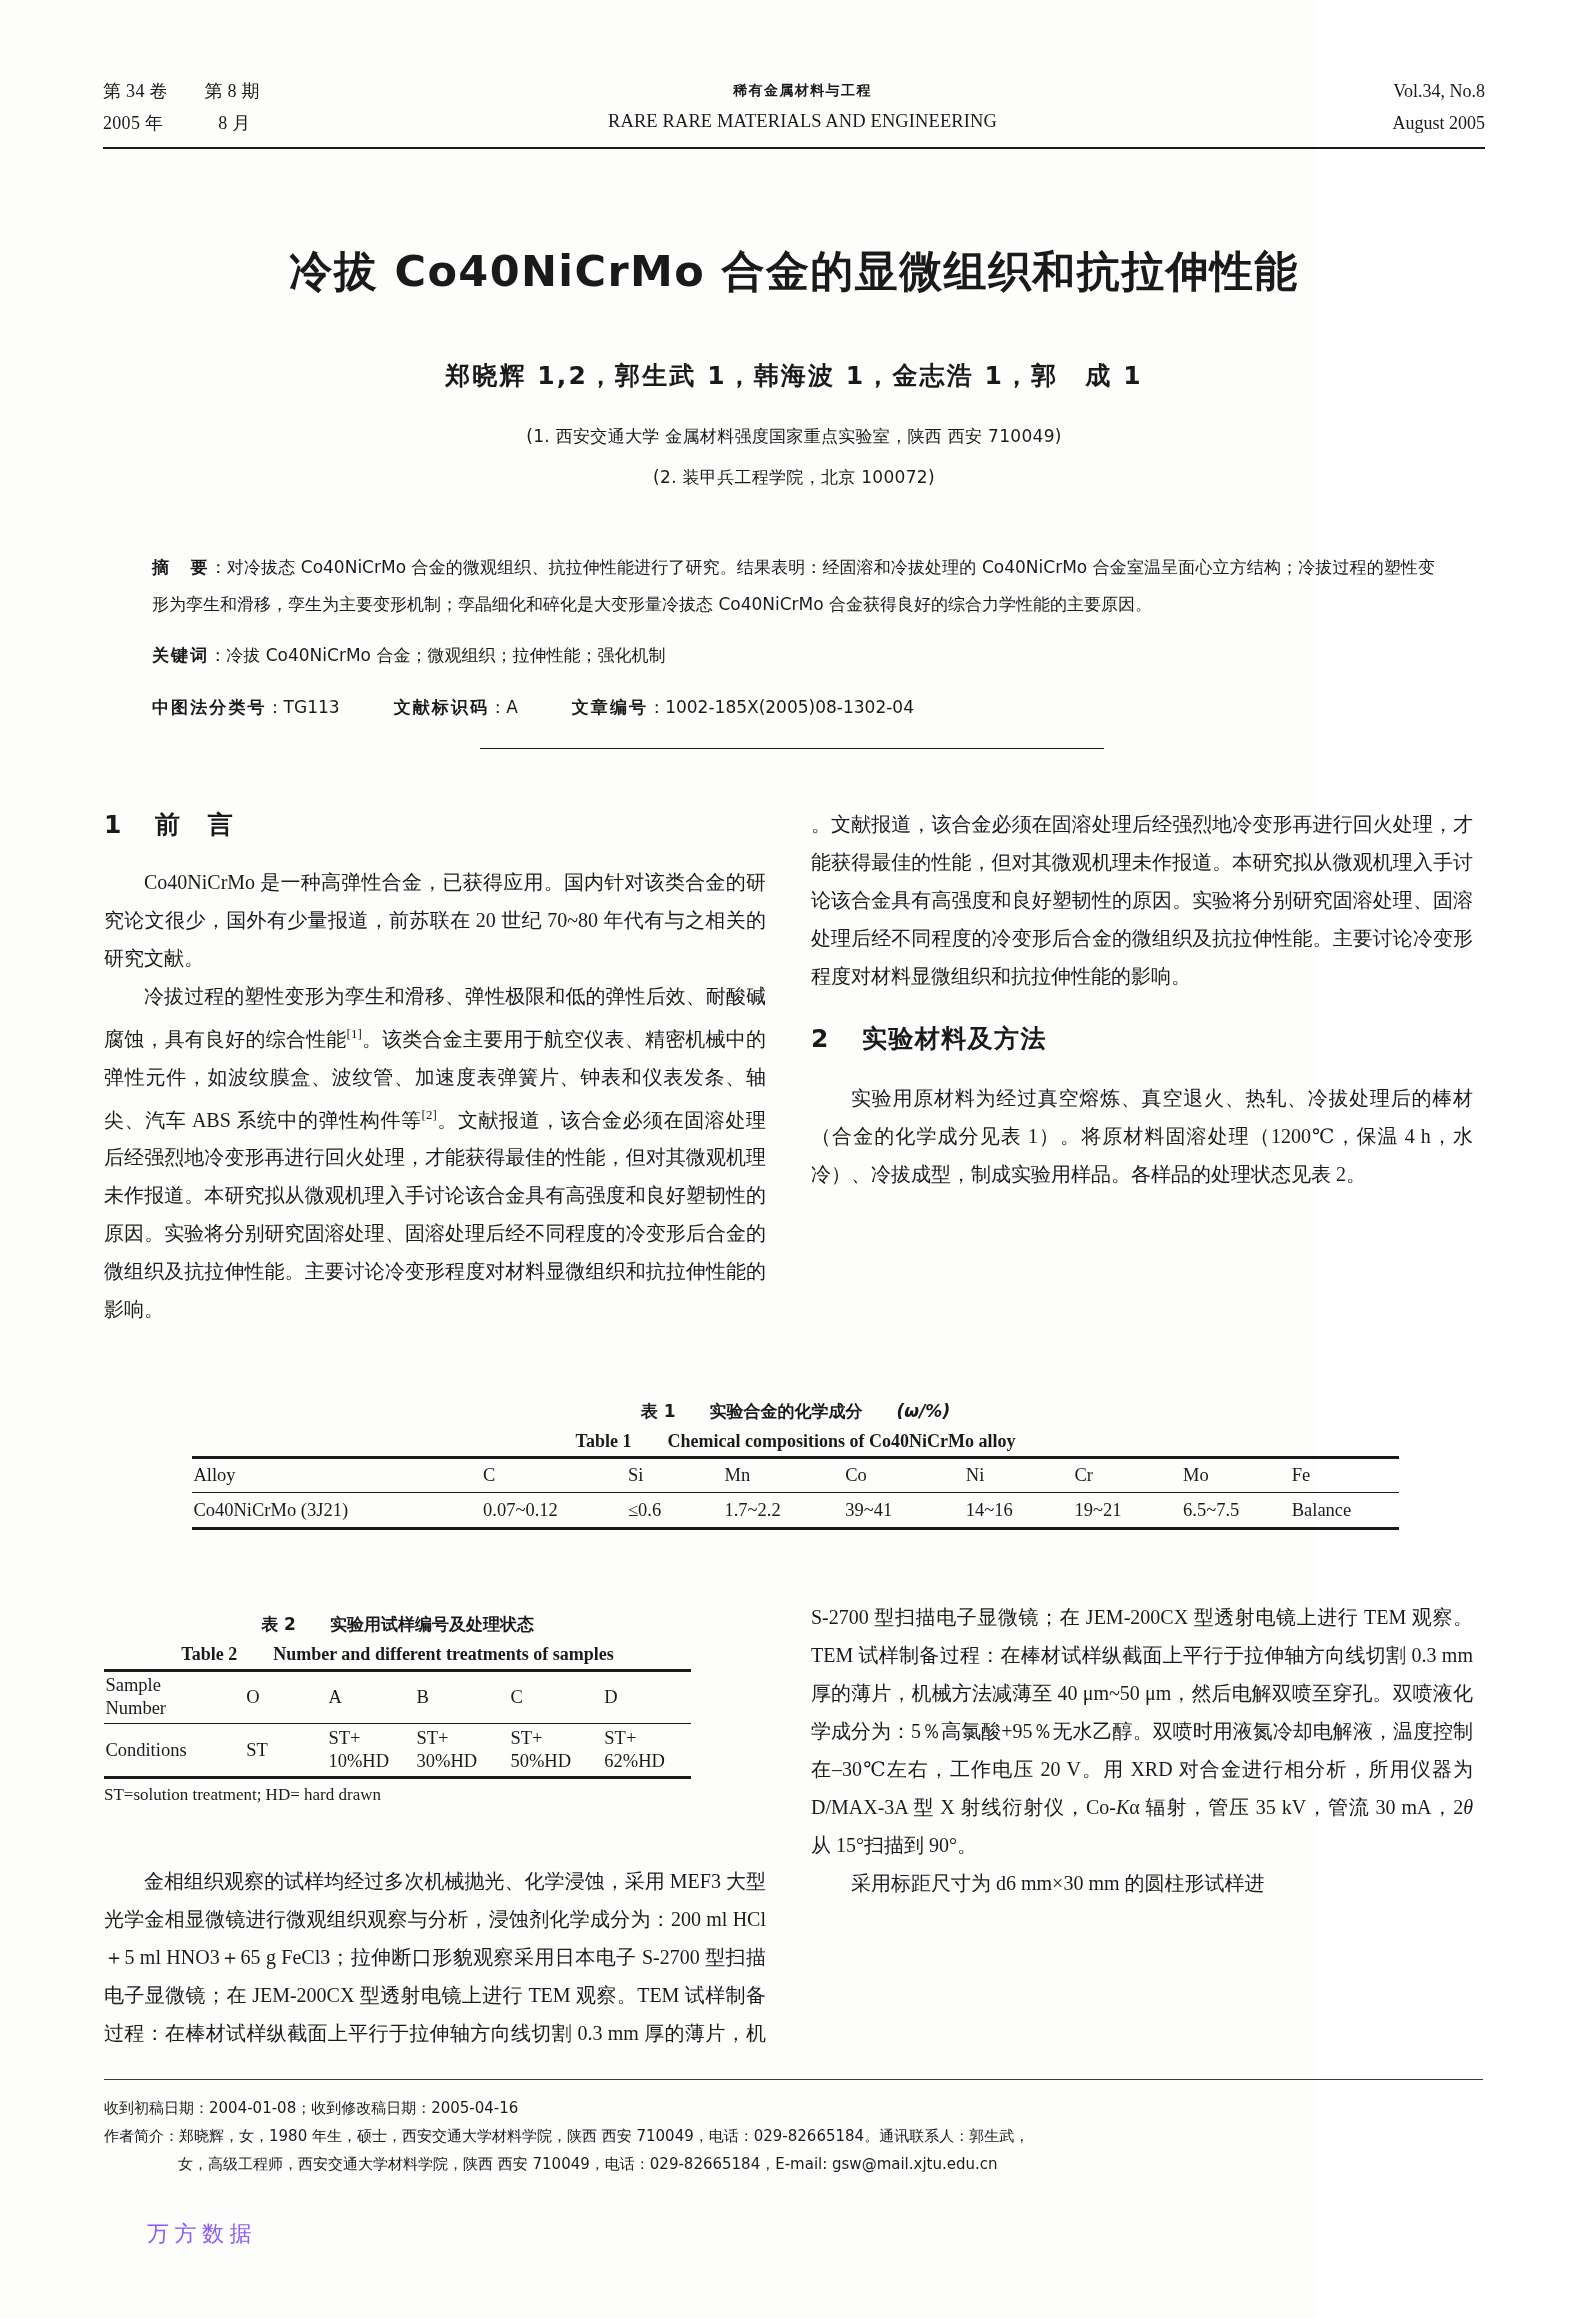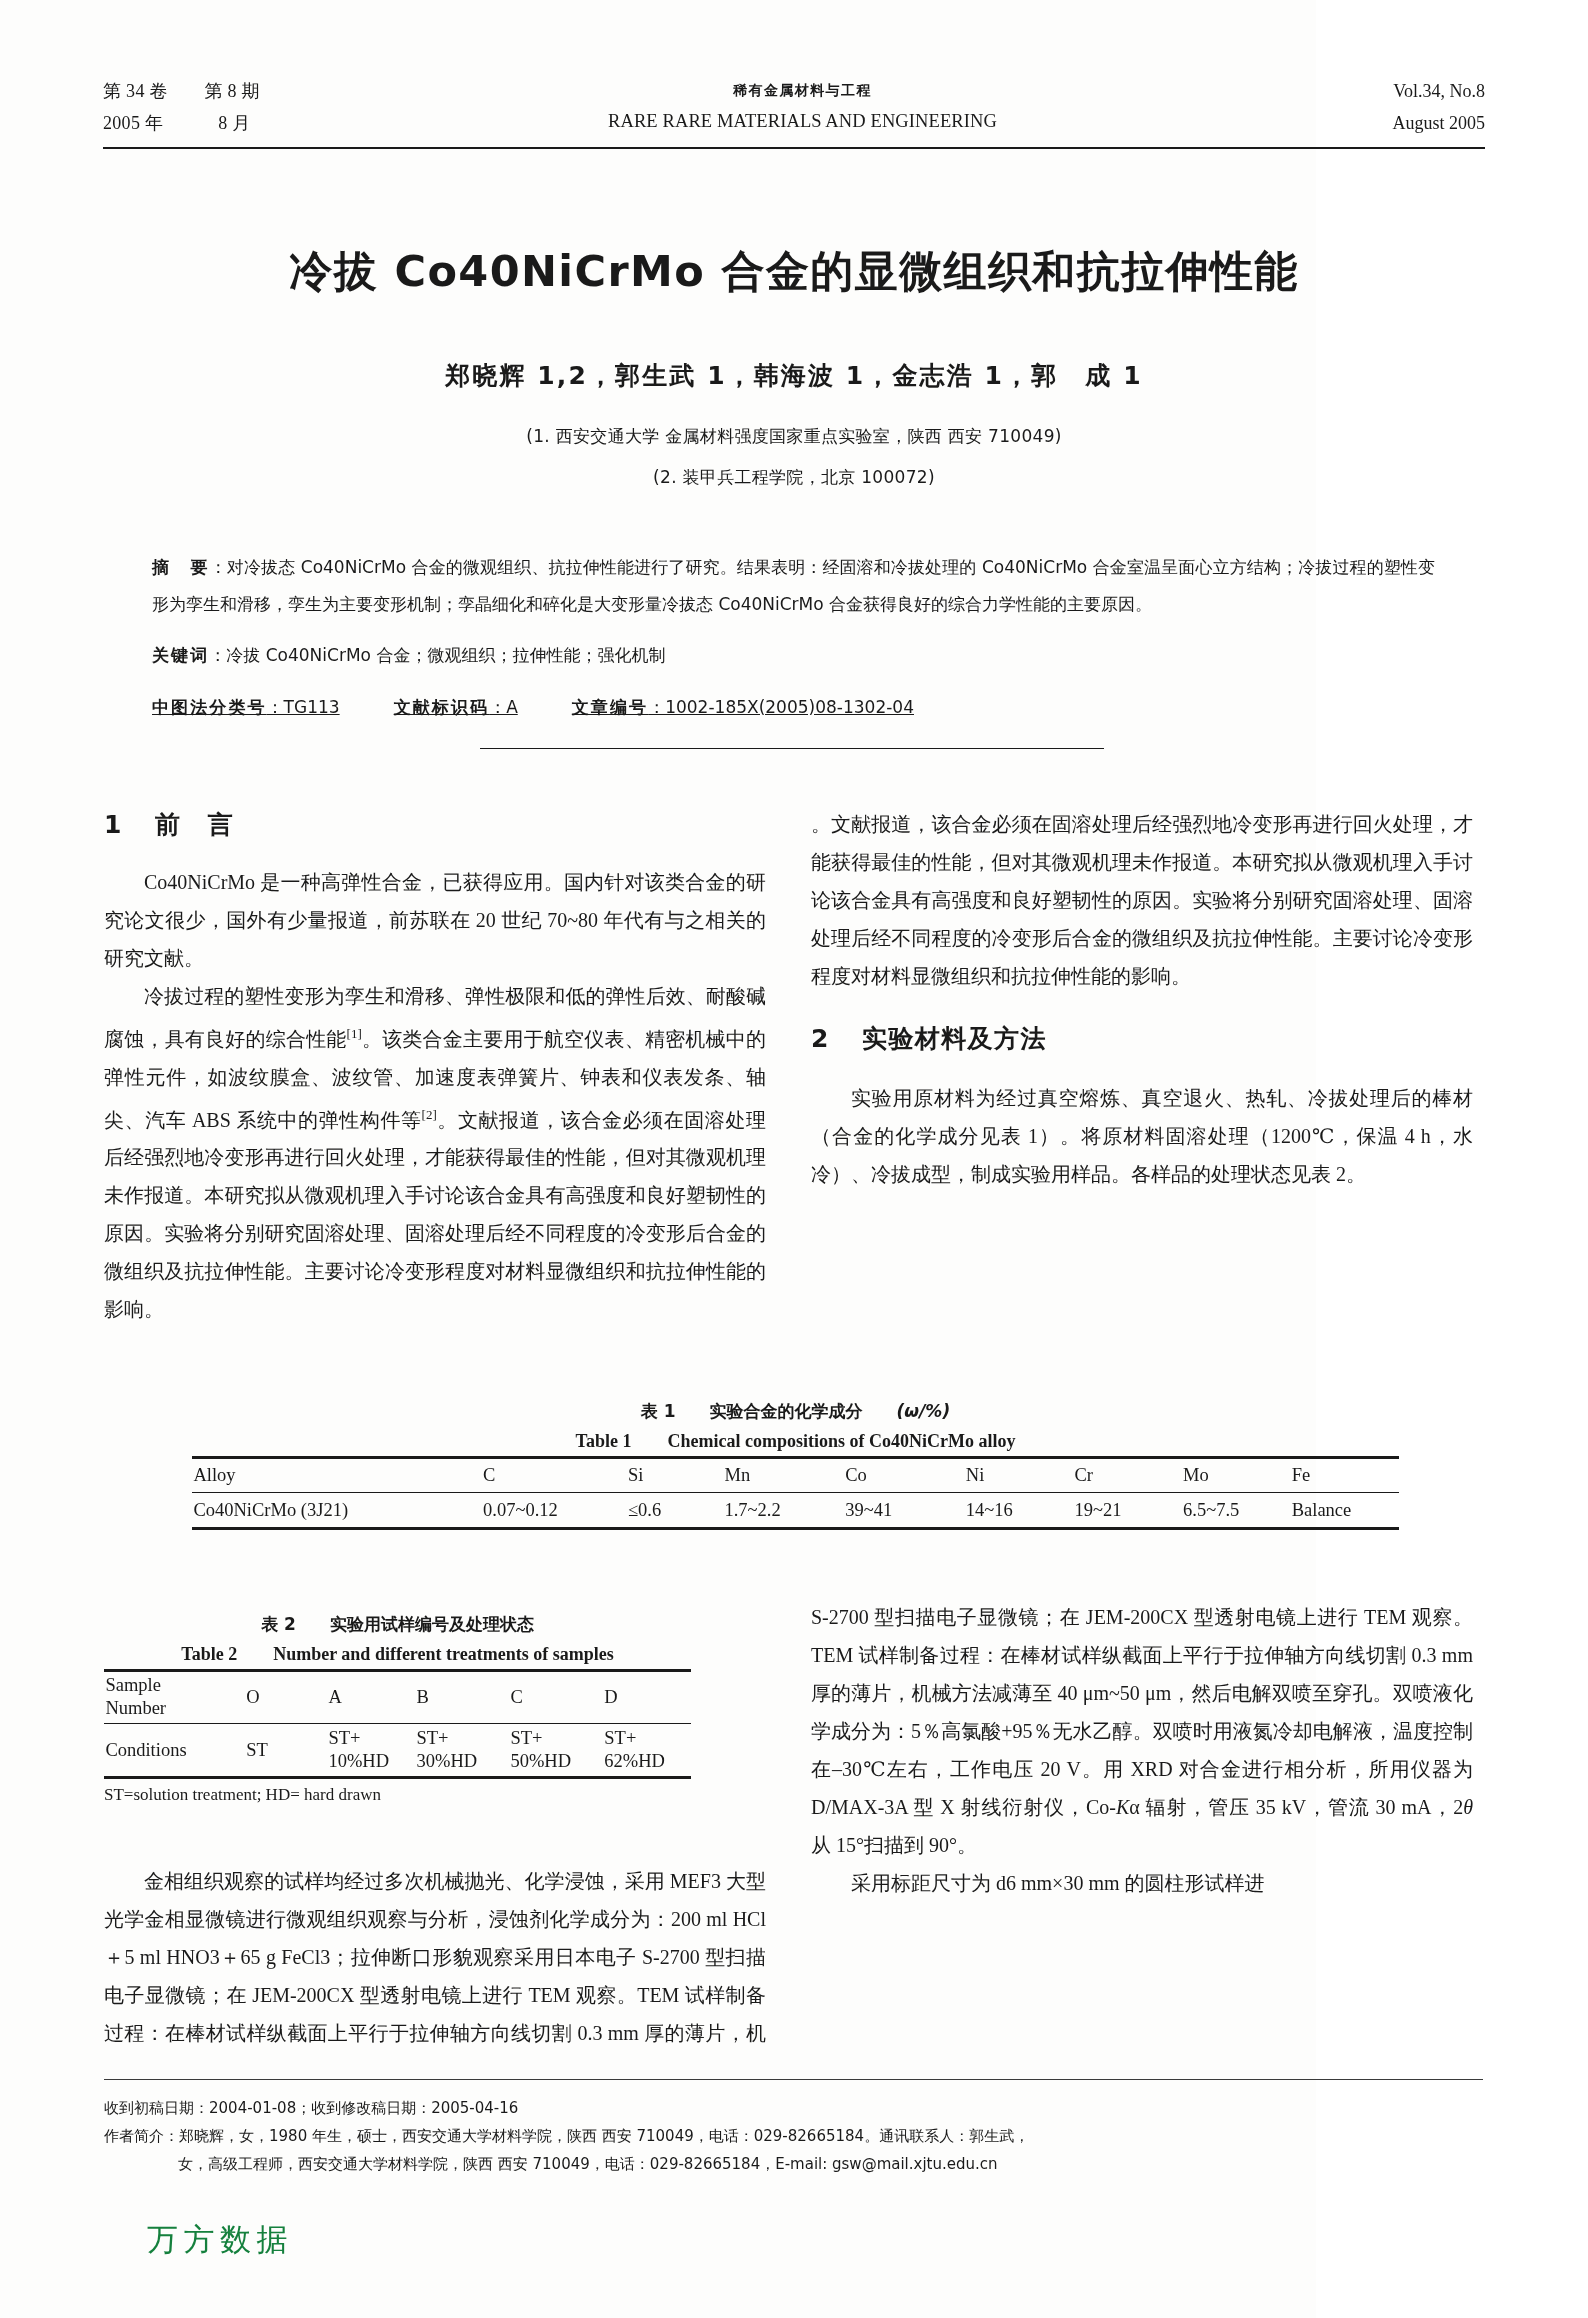--- a/index.html
+++ b/index.html
@@ -114,21 +114,21 @@
     width: 1283px;
     font-family: "DejaVu Sans", sans-serif;
     font-size: 17px;
     line-height: 37px;
     text-align: justify;
   }
   .absblock .lbl { font-weight: bold; letter-spacing: 2.1px; }
   .absblock .p { margin: 0 0 0 0; text-indent: 0; }
   .absblock .kw { margin-top: 13.7px; }
   .absblock .clsline { margin-top: 15px; }
-  .absblock .clsline .seg { display: inline-block; text-decoration: underline; }
+  .absblock .clsline .seg { display: inline-block; }
   .absblock .clsline .seg2 { margin-left: 54px; }
   .absblock .clsline .seg3 { margin-left: 54px; }
 
   .rule-abs {
     position: absolute;
     left: 480px; top: 748px;
     width: 624px;
     height: 1.4px;
     background: #1a1a1a;
   }
@@ -225,23 +225,23 @@
     font-size: 15px;
     line-height: 28px;
   }
   .footnote .fn-line { white-space: normal; }
   .footnote .fn-indent { padding-left: 74px; }
 
   .watermark {
     position: absolute;
     left: 147px; top: 2219px;
     font-family: "DejaVu Sans", sans-serif;
-    font-size: 31px;
+    font-size: 22px;
     letter-spacing: 5.5px;
-    color: #15803d;
+    color: #8b5cf6;
   }
 </style>
 </head>
 <body>
 
 <div class="page">
 
   <div class="masthead">
     <div class="mh-left">
       <div class="row"><span>第 34 卷</span>　　<span>第 8 期</span></div>

